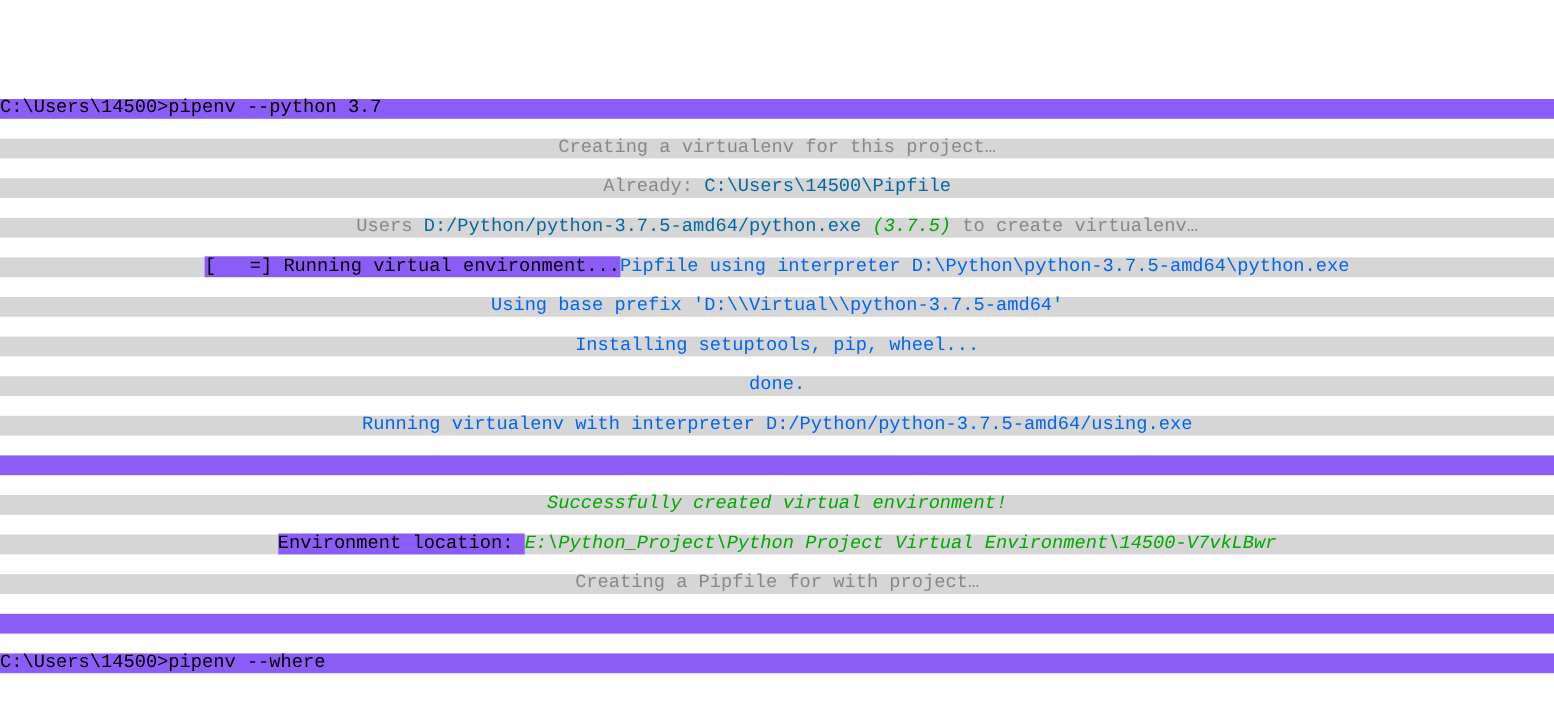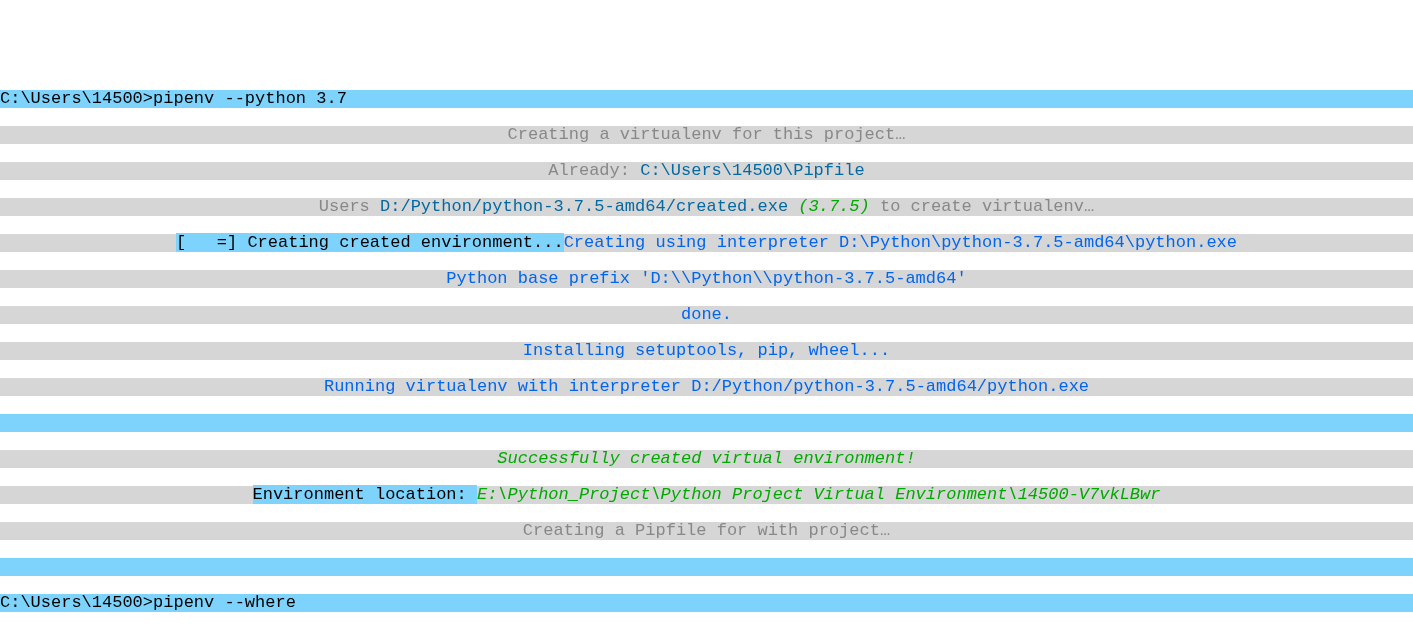--- a/index.html
+++ b/index.html
@@ -6,43 +6,43 @@
     body {
       font-family: "Consolas", "Courier New", monospace;
       font-size: 17px;
       line-height: 18px;
       background: #fff;
       white-space: pre;
       overflow-x: hidden;
     }
     .term { width: 1413px; }
     .ln { display: block; }
-    .bg-white { background: #7dd3fc; }
+    .bg-white { background: #8b5cf6; }
     .bg-gray { background: #d6d6d6; text-align: center; }
     .fg-black { color: #000000; }
     .fg-gray { color: #888888; }
     .fg-red { color: #0369a1; }
     .fg-green { color: #00aa00; font-style: italic; }
     .fg-blue { color: #0066ee; }
   </style>
 </head>
 <body>
 
 
 
 <div class="term">
 <span class="ln bg-white"><span class="fg-black">C:\Users\14500&gt;</span><span class="fg-black">pipenv --python 3.7</span></span>
 <span class="ln bg-gray"><span class="fg-gray">Creating a virtualenv for this project…</span></span>
 <span class="ln bg-gray"><span class="fg-gray">Already: </span><span class="fg-red">C:\Users\14500\Pipfile</span></span>
-<span class="ln bg-gray"><span class="fg-gray">Users </span><span class="fg-red">D:/Python/python-3.7.5-amd64/created.exe</span><span class="fg-green"> (3.7.5)</span><span class="fg-gray"> to create virtualenv…</span></span>
-<span class="ln bg-gray"><span class="bg-white fg-black">[   =] Creating created environment...</span><span class="fg-blue">Creating using interpreter D:\Python\python-3.7.5-amd64\python.exe</span></span>
-<span class="ln bg-gray"><span class="fg-blue">Python base prefix 'D:\\Python\\python-3.7.5-amd64'</span></span>
+<span class="ln bg-gray"><span class="fg-gray">Users </span><span class="fg-red">D:/Python/python-3.7.5-amd64/python.exe</span><span class="fg-green"> (3.7.5)</span><span class="fg-gray"> to create virtualenv…</span></span>
+<span class="ln bg-gray"><span class="bg-white fg-black">[   =] Running virtual environment...</span><span class="fg-blue">Pipfile using interpreter D:\Python\python-3.7.5-amd64\python.exe</span></span>
+<span class="ln bg-gray"><span class="fg-blue">Using base prefix 'D:\\Virtual\\python-3.7.5-amd64'</span></span>
+<span class="ln bg-gray"><span class="fg-blue">Installing setuptools, pip, wheel...</span></span>
 <span class="ln bg-gray"><span class="fg-blue">done.</span></span>
-<span class="ln bg-gray"><span class="fg-blue">Installing setuptools, pip, wheel...</span></span>
-<span class="ln bg-gray"><span class="fg-blue">Running virtualenv with interpreter D:/Python/python-3.7.5-amd64/python.exe</span></span>
+<span class="ln bg-gray"><span class="fg-blue">Running virtualenv with interpreter D:/Python/python-3.7.5-amd64/using.exe</span></span>
 <span class="ln bg-white"><span> </span></span>
 <span class="ln bg-gray"><span class="fg-green">Successfully created virtual environment!</span></span>
 <span class="ln bg-gray"><span class="bg-white fg-black">Environment location: </span><span class="fg-green">E:\Python_Project\Python Project Virtual Environment\14500-V7vkLBwr</span></span>
 <span class="ln bg-gray"><span class="fg-gray">Creating a Pipfile for with project…</span></span>
 <span class="ln bg-white"><span> </span></span>
 <span class="ln bg-white"><span class="fg-black">C:\Users\14500&gt;</span><span class="fg-black">pipenv --where</span></span>
 
 
 
 

